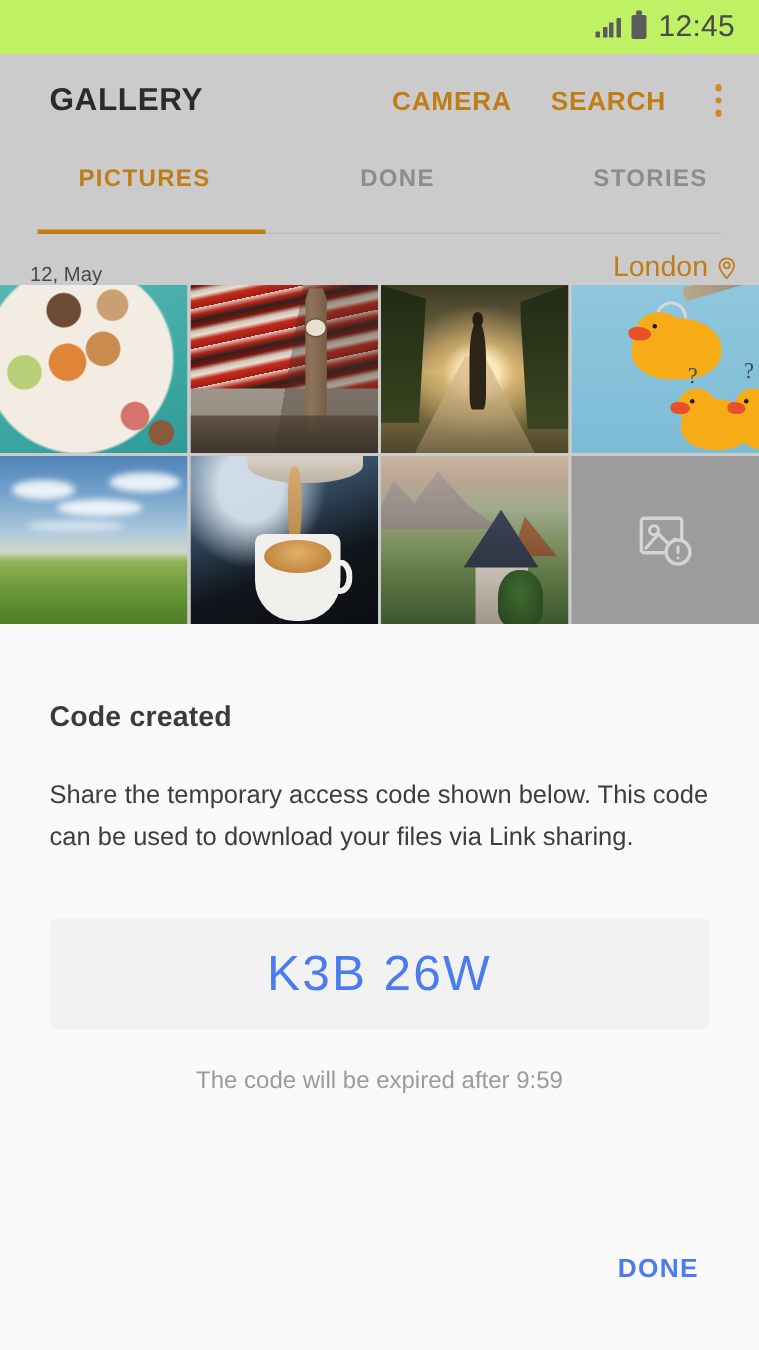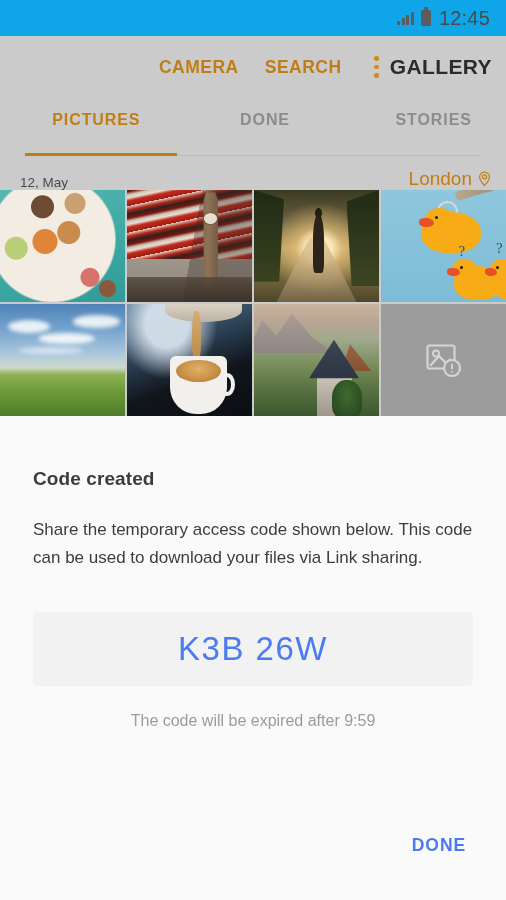--- a/index.html
+++ b/index.html
@@ -21,21 +21,21 @@
     inset: 0;
     width: 506px;
     height: 900px;
     background: #fafafa;
     overflow: hidden;
   }
 
   
   #status-bar {
     height: 36px;
-    background: #0ea5e9;
+    background: #bef264;
     display: flex;
     align-items: center;
     justify-content: flex-end;
     padding-right: 16px;
     box-sizing: border-box;
     gap: 7px;
   }
   .sb-signal {
     display: flex;
     align-items: flex-end;
@@ -523,30 +523,30 @@
       <i></i>
         <i></i>
         <i></i>
         <i></i>
     </span>
     <span class="sb-battery"></span>
     <span id="status-clock">12:45</span>
   </div>
 
   <div id="app-bar">
+    <div id="app-title">GALLERY</div>
     <div id="app-bar-actions">
       <div class="appbar-action">CAMERA</div>
       <div class="appbar-action">SEARCH</div>
       <div id="overflow-menu">
         <span></span>
           <span></span>
           <span></span>
       </div>
     </div>
-    <div id="app-title">GALLERY</div>
   </div>
 
   <div id="tab-bar">
     <div class="tab active">PICTURES</div>
     <div class="tab">DONE</div>
     <div class="tab">STORIES</div>
     <div id="tab-underline-track"></div>
     <div id="tab-underline"></div>
   </div>
 

